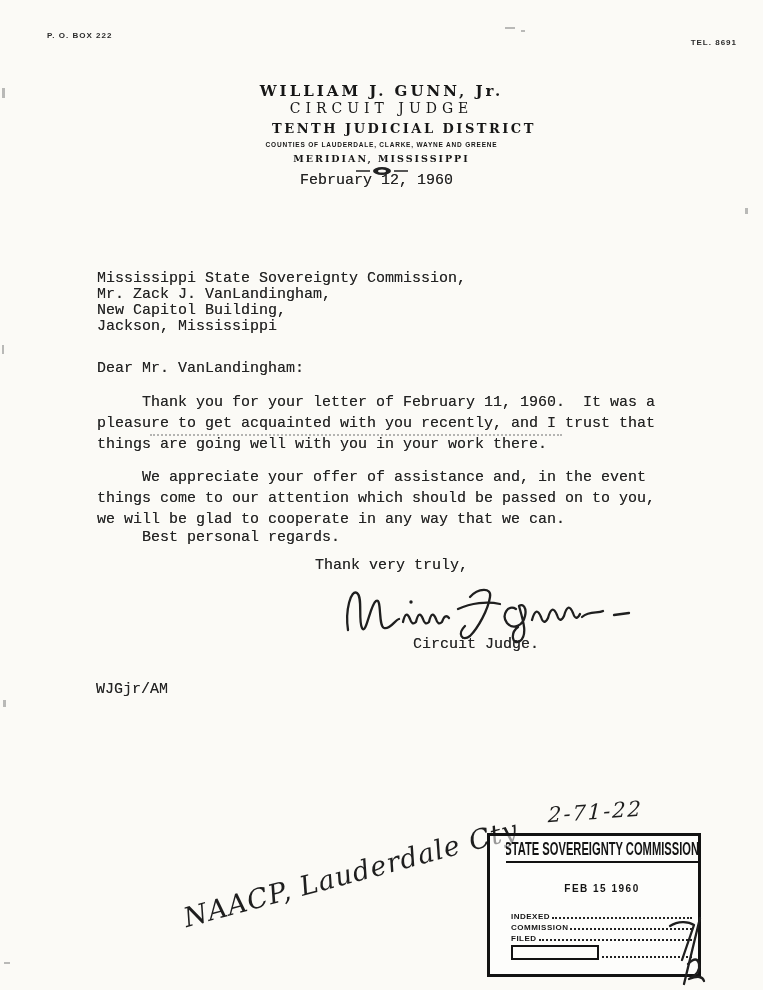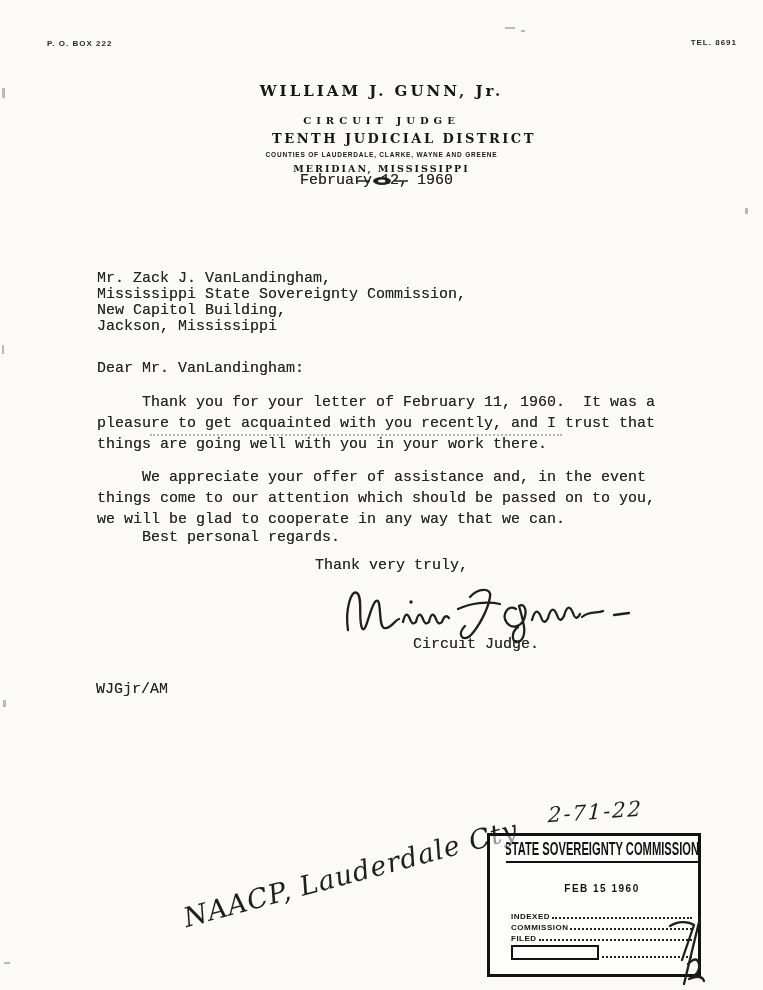--- a/index.html
+++ b/index.html
@@ -14,21 +14,21 @@
   .abs{position:absolute;}
 
   
   .corner{font-family:"Liberation Sans","DejaVu Sans",sans-serif;font-size:8px;font-weight:bold;
           letter-spacing:1px;color:#2b2b2b;}
 
   
   .letterhead{position:absolute;top:82px;left:0;right:0;text-align:center;
               font-family:"DejaVu Serif","Liberation Serif",serif;color:#161616;}
   .lh-name{font-size:15px;font-weight:bold;letter-spacing:3px;}
-  .lh-title{font-size:10px;font-weight:bold;letter-spacing:5px;margin-top:15px;}
+  .lh-title{font-size:14px;font-weight:normal;letter-spacing:5px;margin-top:0;}
   .lh-district{font-size:13px;font-weight:bold;letter-spacing:2.5px;margin-top:5px;padding-left:45px;}
   .lh-counties{font-family:"Liberation Sans",sans-serif;font-size:6.5px;font-weight:bold;
                letter-spacing:.8px;margin-top:5px;}
   .lh-city{font-size:9.5px;font-weight:bold;letter-spacing:2px;margin-top:5px;}
   .lh-ornament{margin-top:2px;line-height:0;}
 
   .pre{white-space:pre;}
 
   
   .hw{font-family:"DejaVu Serif","Liberation Serif",serif;font-style:italic;color:#1e1e1e;}
@@ -55,43 +55,43 @@
   .dotted-underline{position:absolute;height:0;border-bottom:2px dotted #7b7b7b;opacity:.55;}
 
   svg.ink path, svg.ink circle{stroke:#1f1f1f;fill:none;stroke-width:2.3;stroke-linecap:round;stroke-linejoin:round;}
   svg.ink circle.dot{fill:#1f1f1f;stroke:none;}
 </style>
 </head>
 <body>
 
 <div class="page">
 
-  <div class="abs corner" style="left:47px;top:39px;">P. O. BOX 222</div>
+  <div class="abs corner" style="left:47px;top:31px;">P. O. BOX 222</div>
   <div class="abs corner" style="right:26px;top:38px;">TEL. 8691</div>
 
   <div class="letterhead">
     <div class="lh-name">WILLIAM J. GUNN, Jr.</div>
     <div class="lh-title">CIRCUIT JUDGE</div>
     <div class="lh-district">TENTH JUDICIAL DISTRICT</div>
     <div class="lh-counties">COUNTIES OF LAUDERDALE, CLARKE, WAYNE AND GREENE</div>
     <div class="lh-city">MERIDIAN, MISSISSIPPI</div>
     <div class="lh-ornament">
       <svg width="56" height="10" viewBox="0 0 56 10">
         <path d="M2 5 h14 M40 5 h14" stroke="#222" stroke-width="1.6"></path>
         <ellipse cx="28" cy="5" rx="9" ry="4" fill="#222"></ellipse>
         <ellipse cx="28" cy="5" rx="4" ry="1.6" fill="#fbfaf6"></ellipse>
       </svg>
     </div>
   </div>
 
   <div class="abs mono" style="left:300px;top:170px;">February 12, 1960</div>
 
   <div class="abs mono" style="left:97px;top:271px;line-height:16px;">
+    <div>Mississippi State Sovereignty Commission,</div>
     <div>Mr. Zack J. VanLandingham,</div>
-    <div>Mississippi State Sovereignty Commission,</div>
     <div>New Capitol Building,</div>
     <div>Jackson, Mississippi</div>
   </div>
 
   <div class="abs mono" style="left:97px;top:358px;">Dear Mr. VanLandingham:</div>
 
   <div class="abs mono pre" style="left:97px;top:392px;">     Thank you for your letter of February 11, 1960.  It was a
 pleasure to get acquainted with you recently, and I trust that
 things are going well with you in your work there.</div>
   <div class="abs mono pre" style="left:97px;top:467px;">     We appreciate your offer of assistance and, in the event

